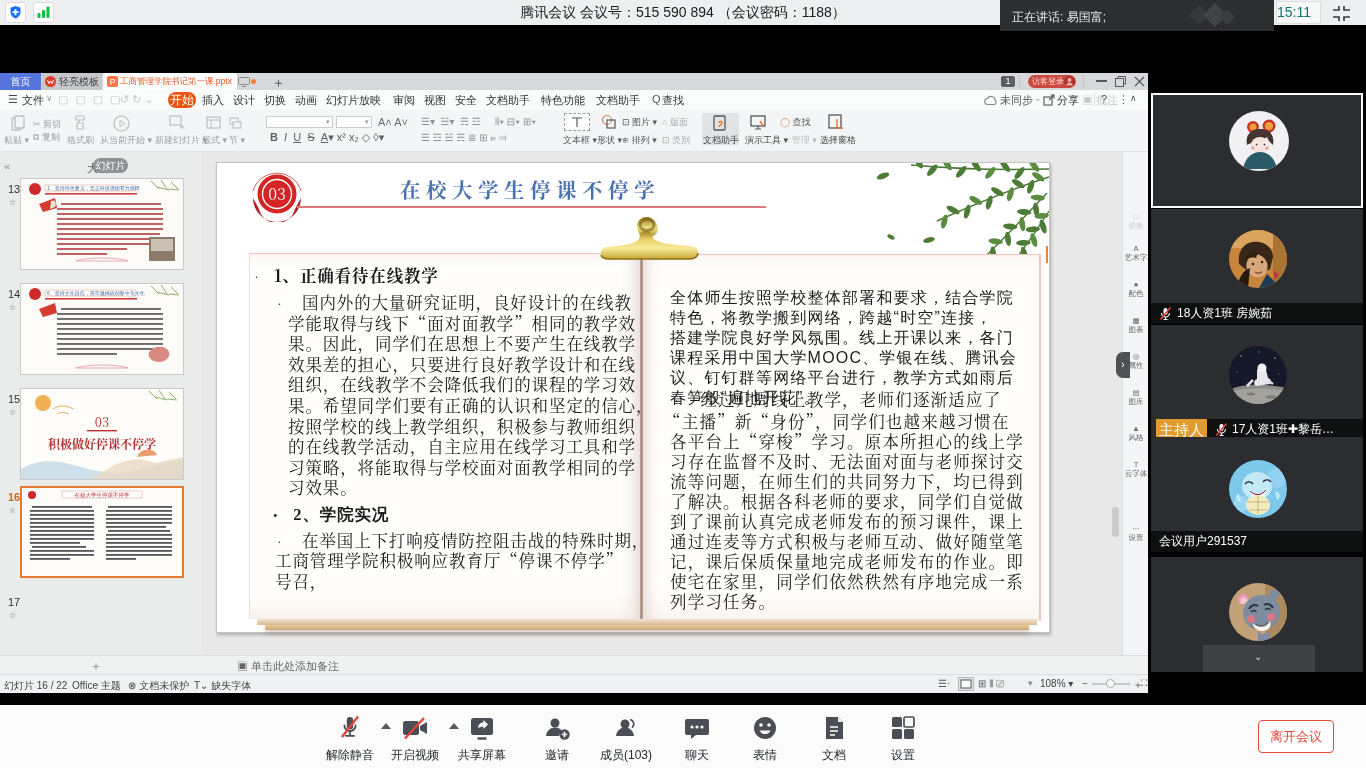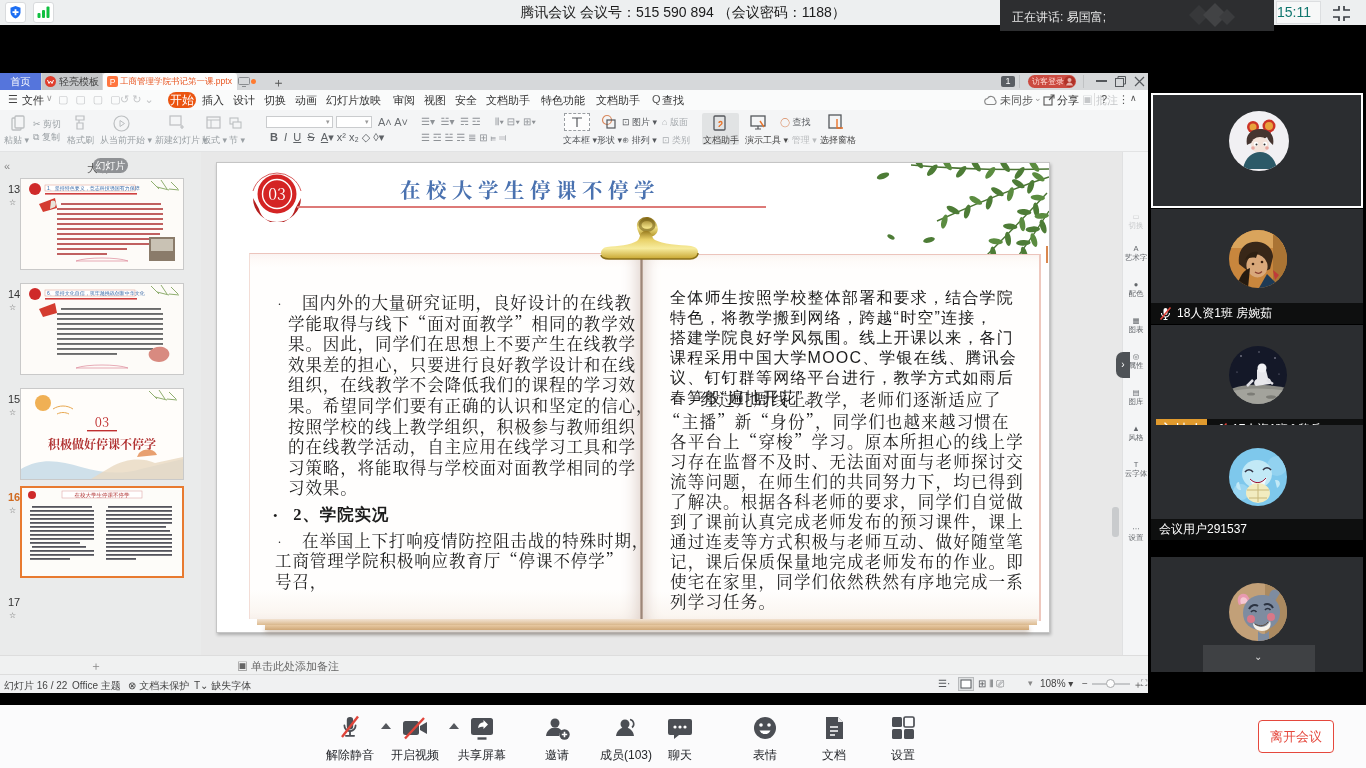--- a/index.html
+++ b/index.html
@@ -436,20 +436,23 @@
                 <stop offset="0.5" stop-color="#f0e084"></stop>
                 <stop offset="1" stop-color="#ab8c1e"></stop>
           </linearGradient>
         </defs>
         <path d="M53 16c-6-14 14-20 19-6 3 8-3 11-6 12l-10 1z" fill="url(#g2)"></path>
         <ellipse cx="62" cy="10" rx="7" ry="5.5" fill="none" stroke="#6d5a12" stroke-width="3" opacity="0.55"></ellipse>
         <path d="M22 32c10-1 24-2 30-6 4-3 2-10 9-10s5 7 9 9c7 4 24 5 36 6 5 1 7 3 7 6 0 4-3 7-8 7H24c-5 0-8-3-8-6 0-3 3-6 6-6z" fill="url(#g1)"></path>
         <path d="M16 40c0 2 3 4 8 4h81c5 0 8-3 8-6" fill="none" stroke="#8a7018" stroke-width="1.5"></path>
       </svg>
 
+      <div style="position:absolute;left:33px;top:102px;font-family:'Noto Serif CJK SC','Noto Serif SC','Liberation Sans';font-size:16.5px;letter-spacing:0.85px;color:#1c1c1c;line-height:20.6px;white-space:nowrap">
+        <span style="font-size:13px">•</span>&nbsp;&nbsp;<b>1、正确看待在线教学</b>
+      </div>
       <div style="position:absolute;left:56px;top:129px;font-family:'Noto Serif CJK SC','Noto Serif SC','Liberation Sans';font-size:16.5px;letter-spacing:0.85px;color:#1c1c1c;line-height:20.6px;white-space:nowrap">
         <span style="font-size:13px">•</span>&nbsp;&nbsp;&nbsp;国内外的大量研究证明，良好设计的在线教
       </div>
       <div style="position:absolute;left:71px;top:149.6px;font-family:'Noto Serif CJK SC','Noto Serif SC','Liberation Sans';font-size:16.5px;letter-spacing:0.9px;color:#1c1c1c;line-height:20.6px;white-space:nowrap">学能取得与线下“面对面教学”相同的教学效<br>果。因此，同学们在思想上不要产生在线教学<br>效果差的担心，只要进行良好教学设计和在线<br>组织，在线教学不会降低我们的课程的学习效<br>果。希望同学们要有正确的认识和坚定的信心，<br>按照学校的线上教学组织，积极参与教师组织<br>的在线教学活动，自主应用在线学习工具和学<br>习策略，将能取得与学校面对面教学相同的学<br>习效果。</div>
       <div style="position:absolute;left:56px;top:341px;font-family:Liberation Serif, serif;font-size:16.5px;letter-spacing:0.85px;color:#1c1c1c;white-space:nowrap">
         <span style="font-size:13px">•</span>&nbsp;&nbsp;&nbsp;<b>2、学院实况</b>
       </div>
       <div style="position:absolute;left:56px;top:365px;font-family:'Noto Serif CJK SC','Noto Serif SC','Liberation Sans';font-size:16.5px;letter-spacing:0.85px;color:#1c1c1c;white-space:nowrap">
         <span style="font-size:13px">•</span>&nbsp;&nbsp;&nbsp;在举国上下打响疫情防控阻击战的特殊时期，
       </div>
@@ -569,21 +572,21 @@
     <div class="vlabel" style="left:56px;width:156px">
       <svg style="position:absolute;left:7px;top:3px" width="15" height="15" viewBox="0 0 15 15">
           <path d="M7.5 2a2 2 0 012 2v3a2 2 0 01-4 0V4a2 2 0 012-2z" fill="#fff"></path>
           <path d="M3.5 7a4 4 0 008 0M7.5 11v2.5M5.5 13.5h4" stroke="#fff" stroke-width="1.1" fill="none"></path>
           <path d="M12.5 1.5l-10 12" stroke="#e0443a" stroke-width="1.6"></path>
         </svg>
       <span style="position:absolute;left:25px">17人资1班✚黎岳…</span>
     </div>
   </div>
 
-  <div class="tile" style="top:394px;height:115px">
+  <div class="tile" style="top:406px;height:115px">
     <div class="avatar" style="left:78px;top:23px;width:58px;height:58px">
       <svg width="58" height="58" viewBox="0 0 58 58">
         <rect width="58" height="58" fill="#7ec8ec"></rect>
         <circle cx="12" cy="44" r="8" fill="#9ad6f2"></circle>
           <circle cx="48" cy="18" r="10" fill="#92d2f0"></circle>
         <ellipse cx="28" cy="26" rx="15" ry="14" fill="#c2e9f6"></ellipse>
         <path d="M16 24c2-3 6-3 8 0M34 22c2-3 6-3 8 0" stroke="#334" stroke-width="1.4" fill="none"></path>
         <path d="M20 30c5 6 13 6 18-1l-3 9H24z" fill="#f0faff"></path>
         <path d="M21 31c5 5 11 5 16-1" stroke="#913" stroke-width="1" fill="none"></path>
         <ellipse cx="29" cy="45" rx="12" ry="10" fill="#f2ecc0"></ellipse>
@@ -664,21 +667,21 @@
   <div class="bbtn" style="left:596px">
     <svg width="30" height="30" viewBox="0 0 30 30">
         <g fill="#4b4e54">
           <circle cx="14" cy="11" r="4.5"></circle>
           <path d="M5 23c.8-5.5 4.5-8.5 9-8.5s8.2 3 9 8.5z"></path>
           <path d="M19 6.5a4.5 4.5 0 012 8" fill="none" stroke="#4b4e54" stroke-width="1.6"></path>
         </g>
       </svg>
     成员(103)
   </div>
-  <div class="bbtn" style="left:650px">
+  <div class="bbtn" style="left:667px">
     <svg width="30" height="30" viewBox="0 0 30 30">
         <path d="M5 6h20a2 2 0 012 2v12a2 2 0 01-2 2H14l-5 4v-4H5a2 2 0 01-2-2V8a2 2 0 012-2z" fill="#4b4e54"></path>
         <circle cx="10" cy="14" r="1.6" fill="#fff"></circle>
         <circle cx="15" cy="14" r="1.6" fill="#fff"></circle>
         <circle cx="20" cy="14" r="1.6" fill="#fff"></circle>
       </svg>
     聊天
   </div>
   <div class="bbtn" style="left:735px">
     <svg width="30" height="30" viewBox="0 0 30 30">

